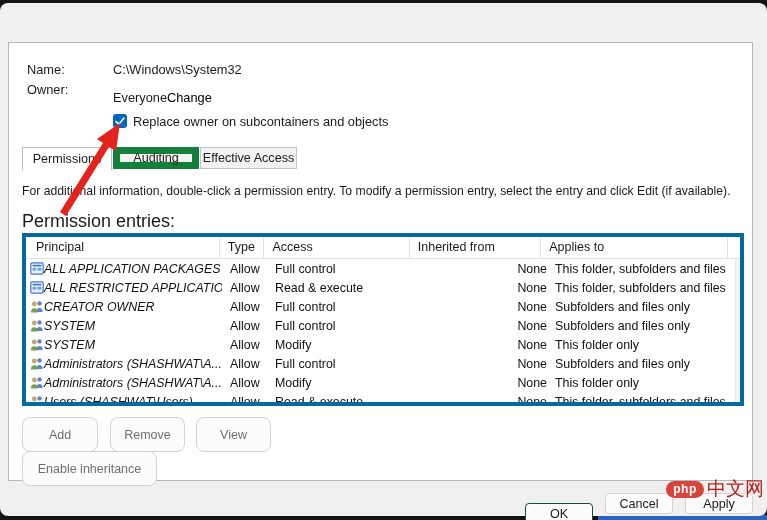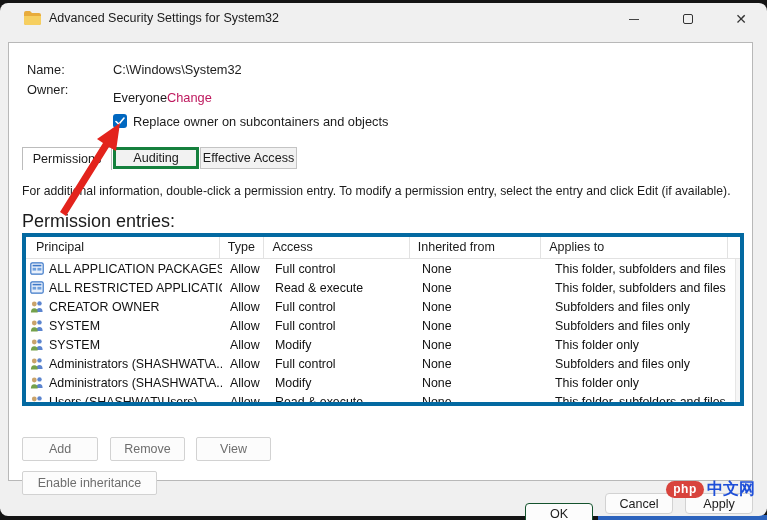--- a/index.html
+++ b/index.html
@@ -23,99 +23,83 @@
   #close-glyph { font-size:14px; line-height:1; }
 
   
   #panel { left:8px; top:39px; width:745px; height:439px; background:#ffffff; border:1px solid #b8b8b8; }
 
   .lbl { font-size:12.8px; color:#1b1b1b; }
   #name-label  { left:27px; top:59px; }
   #name-value  { left:113px; top:59px; }
   #owner-label { left:27px; top:79px; }
   #owner-value { left:113px; top:87px; }
-  #change-link { left:167px; top:87px; color:#be185d; font-size:12.8px; cursor:pointer; }
+  #change-link { left:167px; top:87px; color:#000000; font-size:12.8px; cursor:pointer; }
 
   #replace-checkbox { left:113px; top:111px; width:14px; height:14px; background:#0067c0; border-radius:3px; display:flex; align-items:center; justify-content:center; }
   #replace-label { left:133px; top:111px; }
 
   
   .tab { top:144px; height:22px; font-size:12.6px; color:#1b1b1b; display:flex; align-items:center; justify-content:center; cursor:pointer; }
   #tab-permissions { left:22px; width:90px; background:#fff; border:1px solid #bcbcbc; border-bottom:none; height:23px; z-index:2; }
-  #tab-auditing { left:113px; width:86px; background:#f2f2f2; border:3px solid #15803d; }
+  #tab-auditing { left:113px; width:86px; background:#f2f2f2; border:7px solid #15803d; }
   #tab-effective { left:200px; width:97px; background:#f2f2f2; border:1px solid #c4c4c4; }
 
   #instruction { left:22px; top:181px; width:722px; font-size:12.2px; color:#1b1b1b; }
   #entries-label { left:22px; top:208px; font-size:18px; color:#1b1b1b; }
 
   
   #table { left:22px; top:230px; width:722px; height:173px; background:#fff; border:4px solid #0369a1; overflow:hidden; }
   #thead { display:flex; height:22px; border-bottom:1px solid #e2e2e2; }
   .th { font-size:12.5px; color:#1b1b1b; padding:3px 0 0 9px; border-right:1px solid #e2e2e2; height:22px; }
   .th:nth-child(1){ width:196px; padding-left:10px; }
   .th:nth-child(2){ width:45px;  padding-left:8px; }
   .th:nth-child(3){ width:147px; padding-left:8px; }
   .th:nth-child(4){ width:133px; padding-left:8px; }
   .th:nth-child(5){ width:188px; padding-left:8px; border-right:none; }
   #th-scroll-gap { width:13px; border-left:1px solid #e2e2e2; }
   #tbody { position:relative; height:150px; overflow:hidden; }
   .trow { display:flex; height:19px; align-items:center; font-size:12.4px; color:#111; cursor:default; }
-  .td-principal { width:196px; display:flex; align-items:center; gap:5px; padding-left:4px; overflow:hidden; white-space:nowrap; }
+  .td-principal { width:196px; display:flex; align-items:center; padding-left:4px; overflow:hidden; white-space:nowrap;font-style:italic; }
   .td-type      { width:45px;  padding-left:8px; }
   .td-access    { width:147px; padding-left:8px; white-space:nowrap; }
-  .td-inherited { width:133px; padding-left:8px; }
+  .td-inherited { width:133px; padding-left:8px;text-align:right; }
   .td-applies   { width:188px; padding-left:8px; white-space:nowrap; }
   .row-icon { width:14px; height:13px; flex:0 0 14px; }
 
   
   #vscroll-track { left:709px; top:22px; width:13px; height:151px; background:#f6f6f6; border-left:1px solid #e6e6e6; position:absolute; }
   #vscroll-thumb { position:absolute; left:5px; top:2px; width:3px; height:100px; background:#9a9a9a; border-radius:2px; }
 
   
-  .btn { height:24px; background:#fcfcfc; border:1px solid #d2d2d2; border-radius:2px; font-size:12.5px; color:#6e6e6e; display:flex; align-items:center; justify-content:center; cursor:pointer;margin-top:20px; }
+  .btn { height:35px; background:#fcfcfc; border:1px solid #d2d2d2; border-radius:8px; font-size:12.5px; color:#6e6e6e; display:flex; align-items:center; justify-content:center; cursor:pointer; }
   #btn-add    { left:22px;  top:414px; width:76px; }
   #btn-remove { left:110px; top:414px; width:75px; }
   #btn-view   { left:196px; top:414px; width:75px; }
   #btn-enable { left:22px;  top:448px; width:135px; }
 
   .footer-btn { height:21px; background:#fcfcfc; border:1px solid #d2d2d2; border-radius:4px; font-size:12.6px; color:#1c1c1c; display:flex; align-items:center; justify-content:center; cursor:pointer; }
   #btn-ok     { left:525px; top:490px; width:68px; border:1px solid #14532d;margin-top:10px; }
   #btn-cancel { left:605px; top:490px; width:68px; }
   #btn-apply  { left:685px; top:490px; width:68px; }
 
   
   #watermark { left:666px; top:477px; height:18px; display:flex; align-items:center; gap:3px; z-index:6; }
   #wm-oval { width:38px; height:17px; background:#d8433c; border-radius:9px; color:#fff; font-weight:bold; font-size:12px; display:flex; align-items:center; justify-content:center; letter-spacing:.5px; }
-  #wm-cn { font-size:16px; font-weight:bold; color:#1d4ed8; }
+  #wm-cn { font-size:19px; font-weight:normal; color:#b91c1c; }
 
   #arrow-overlay { left:0; top:0; width:767px; height:520px; pointer-events:none; z-index:5; }
 </style>
 </head>
 <body>
 
 <div id="strip-bottom-blue" class="abs"></div>
 
 <div id="dialog" class="abs">
 
-  <div id="titlebar" class="abs">
-    <svg class="abs" style="left:24px;top:8px;" width="17" height="14" viewBox="0 0 17 14">
-      <path d="M0 2 q0-2 2-2 h4 l2 2 h7 q2 0 2 2 v8 q0 2-2 2 h-13 q-2 0-2-2 z" fill="#e8ac3c"></path>
-      <path d="M0 5 h17 v7 q0 2-2 2 h-13 q-2 0-2-2 z" fill="#f6cf60"></path>
-    </svg>
-    <span id="title-text" class="abs">Advanced Security Settings for System32</span>
-    <div id="btn-min" class="winctl abs">
-        <span id="min-glyph"></span>
-      </div>
-    <div id="btn-max" class="winctl abs">
-        <span id="max-glyph"></span>
-      </div>
-    <div id="btn-close" class="winctl abs">
-        <span id="close-glyph">✕</span>
-      </div>
-  </div>
 
   <div id="panel" class="abs"></div>
 
   <span id="name-label" class="abs lbl">Name:</span>
   <span id="name-value" class="abs lbl">C:\Windows\System32</span>
   <span id="owner-label" class="abs lbl">Owner:</span>
   <span id="owner-value" class="abs lbl">Everyone</span>
   <span id="change-link" class="abs">Change</span>
 
   <div id="replace-checkbox" class="abs">

